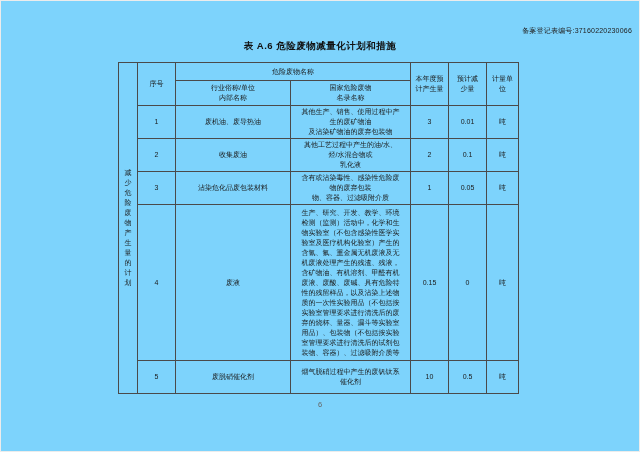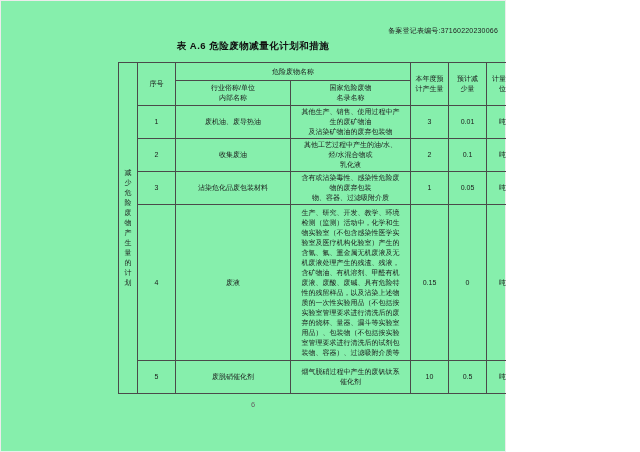--- a/index.html
+++ b/index.html
@@ -4,23 +4,23 @@
 <style>
   html, body {
     margin: 0;
     padding: 0;
     background: #ffffff;
     font-family: "Liberation Sans", sans-serif;
     color: #1a1a1a;
   }
   .page {
     position: relative;
-    width: 506px;
+    width: 640px;
     height: 452px;
-    background: #86efac;
+    background: #7dd3fc;
     box-shadow: inset 0 0 0 1px #ececec;
     overflow: hidden;
   }
   .reg-no {
     position: absolute;
     top: 26px;
     right: 8px;
     font-size: 7px;
     letter-spacing: 0.2px;
     color: #222222;

